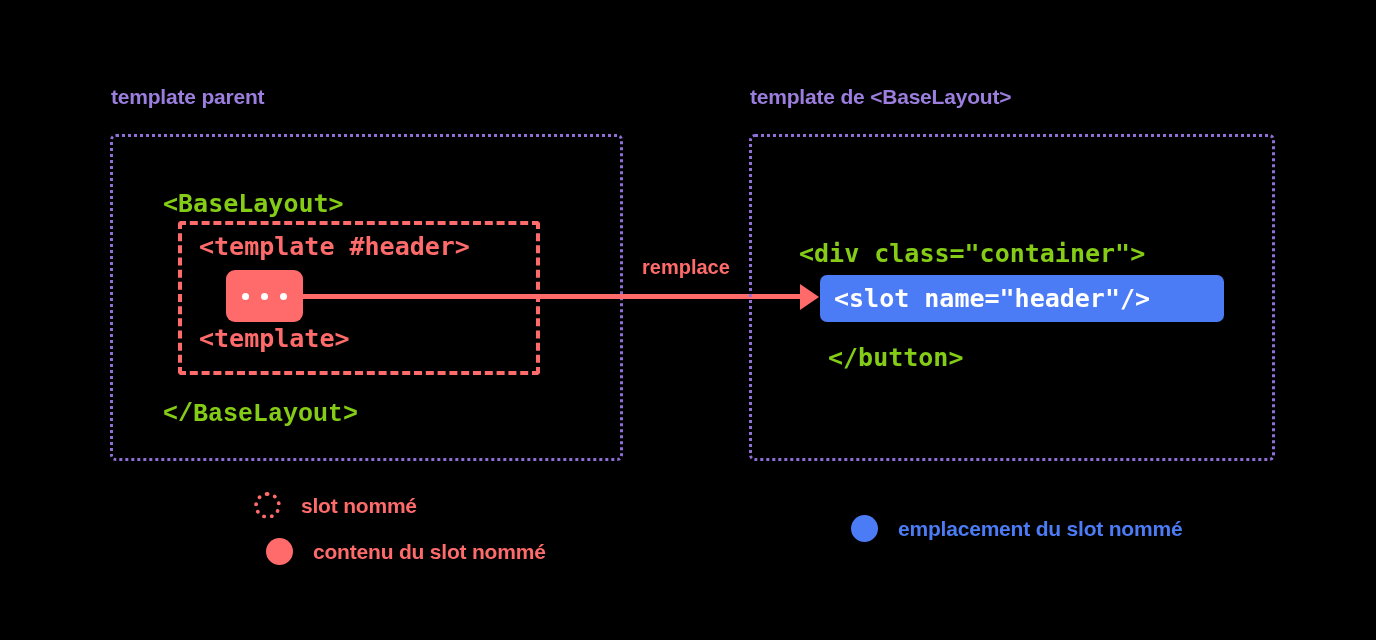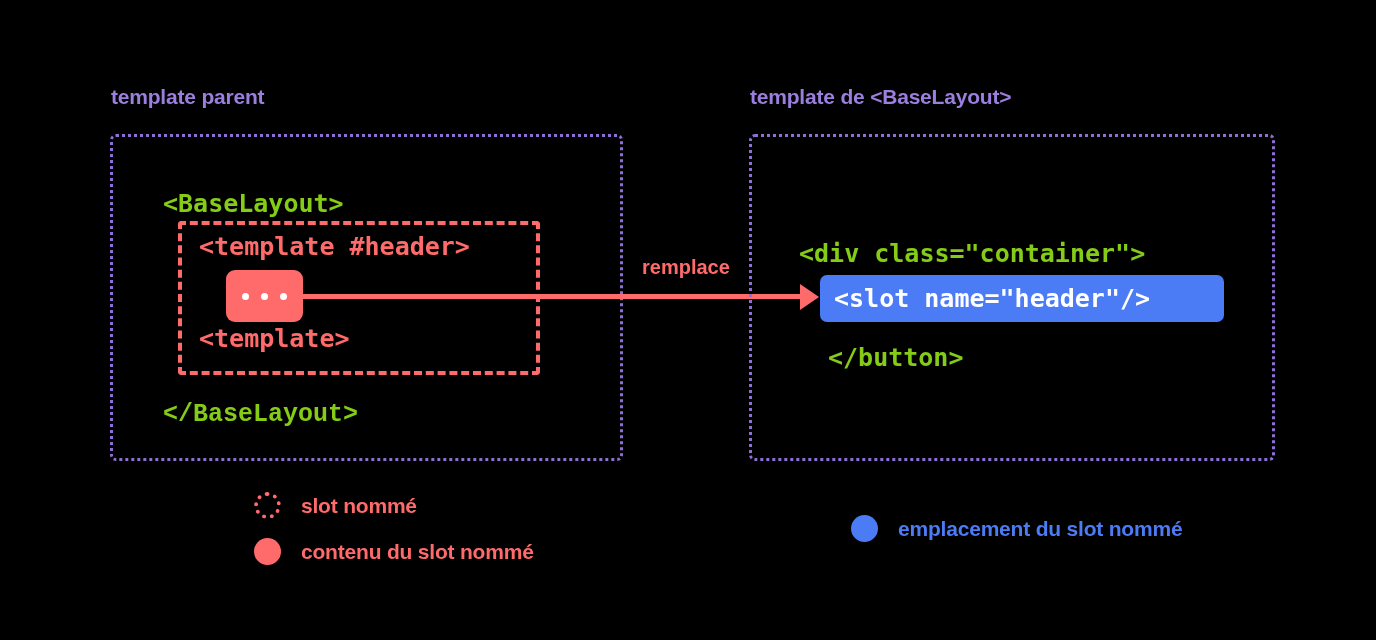--- a/index.html
+++ b/index.html
@@ -168,21 +168,21 @@
     font-family: Liberation Sans, sans-serif;
     font-weight: bold;
     font-size: 21px;
     letter-spacing: -0.2px;
     margin-left: 20px;
   }
   .legend-label.red  { color: #FF6B6B; }
   .legend-label.blue { color: #4B7BF5; }
 
   #legend-named-slot      { left: 254px; top: 492px; }
-  #legend-named-content   { left: 254px; top: 538px; }
+  #legend-named-content   { left: 266px; top: 538px; }
   #legend-slot-placement  { left: 851px; top: 492px; margin-top: 23px; }
 </style>
 </head>
 <body>
 
 <div id="stage">
 
   <div class="panel-title" id="title-left">template parent</div>
 
   <div class="panel-box" id="panel-left"></div>

